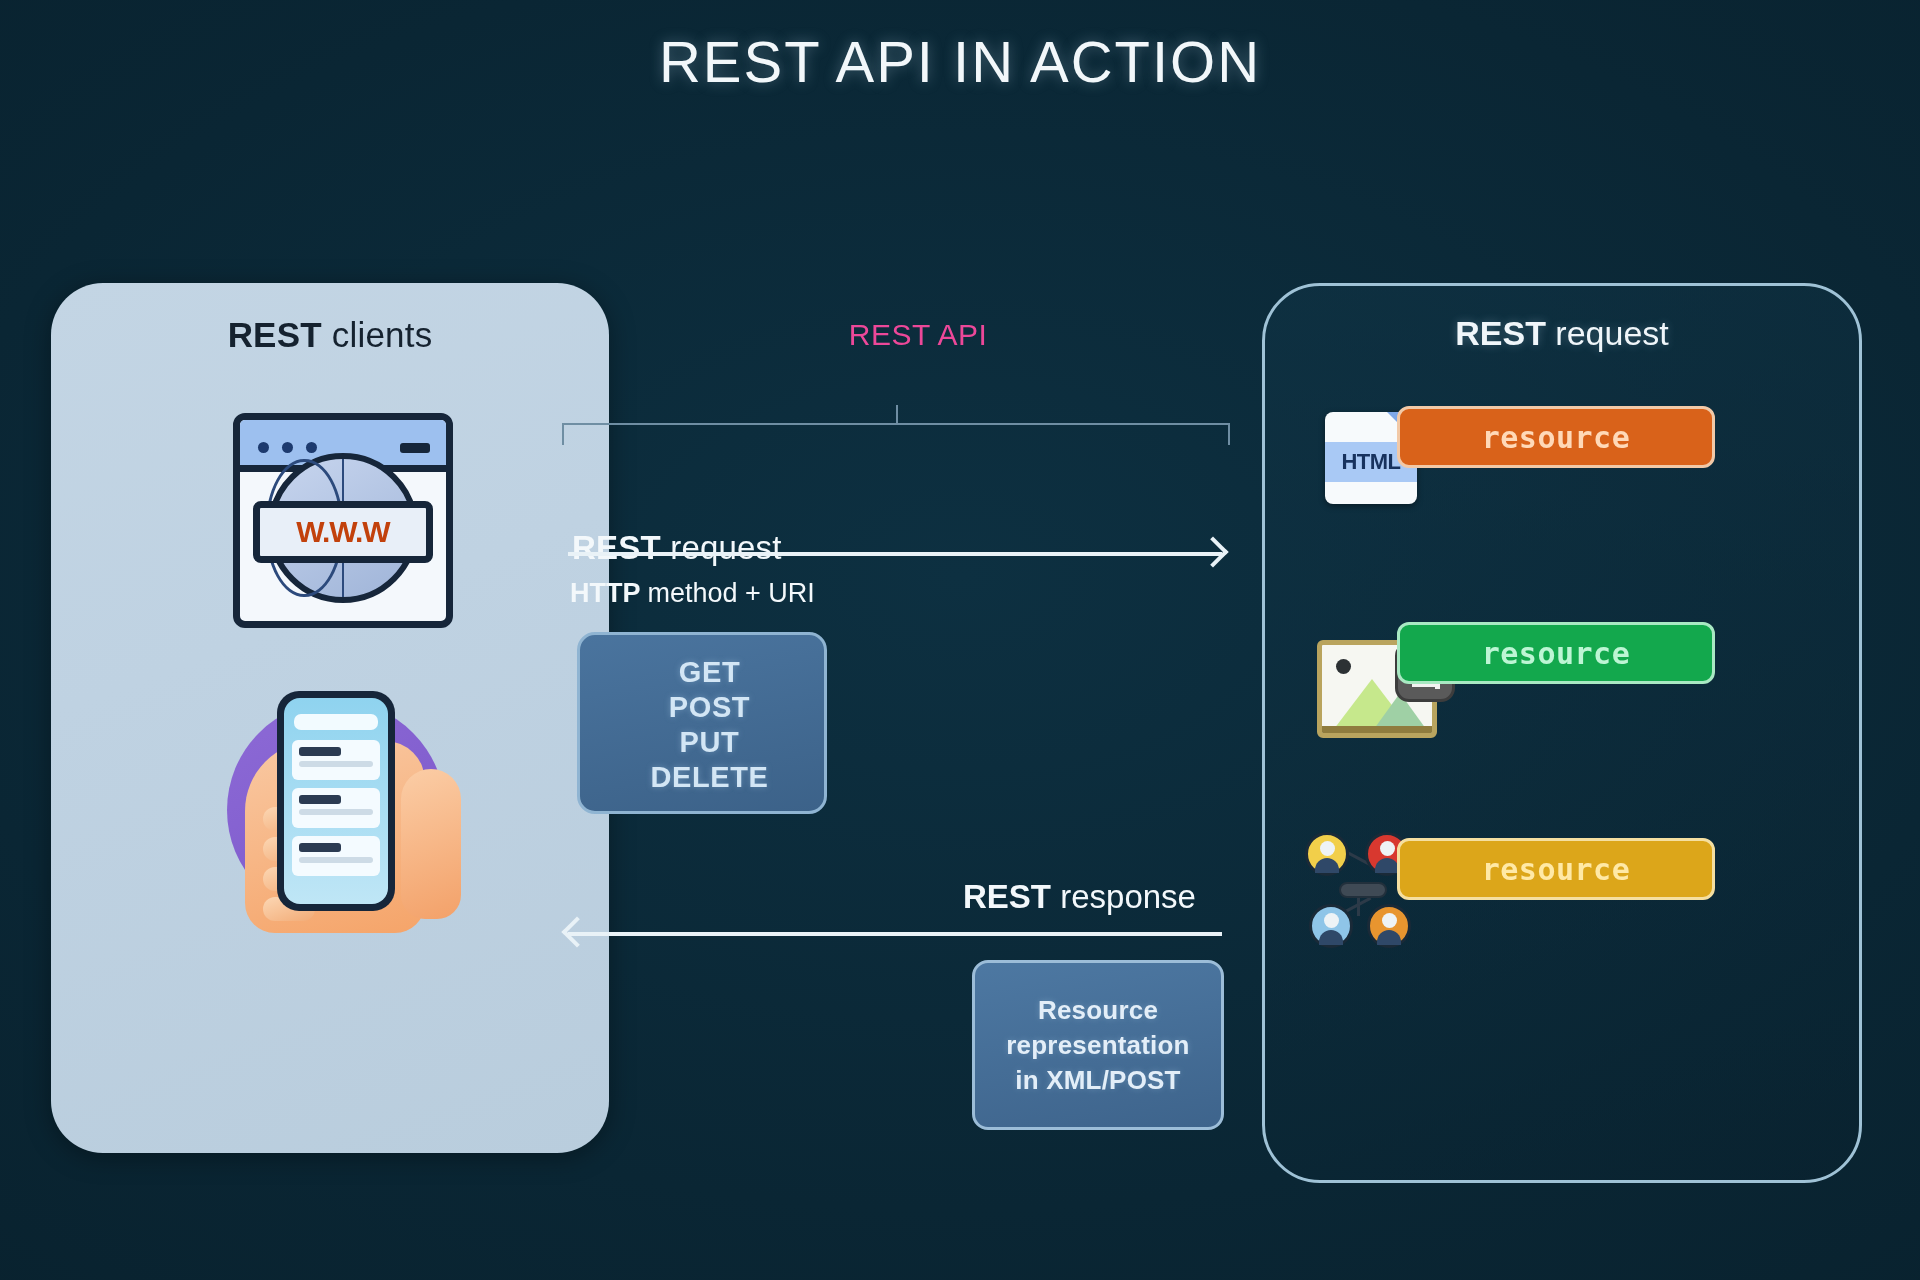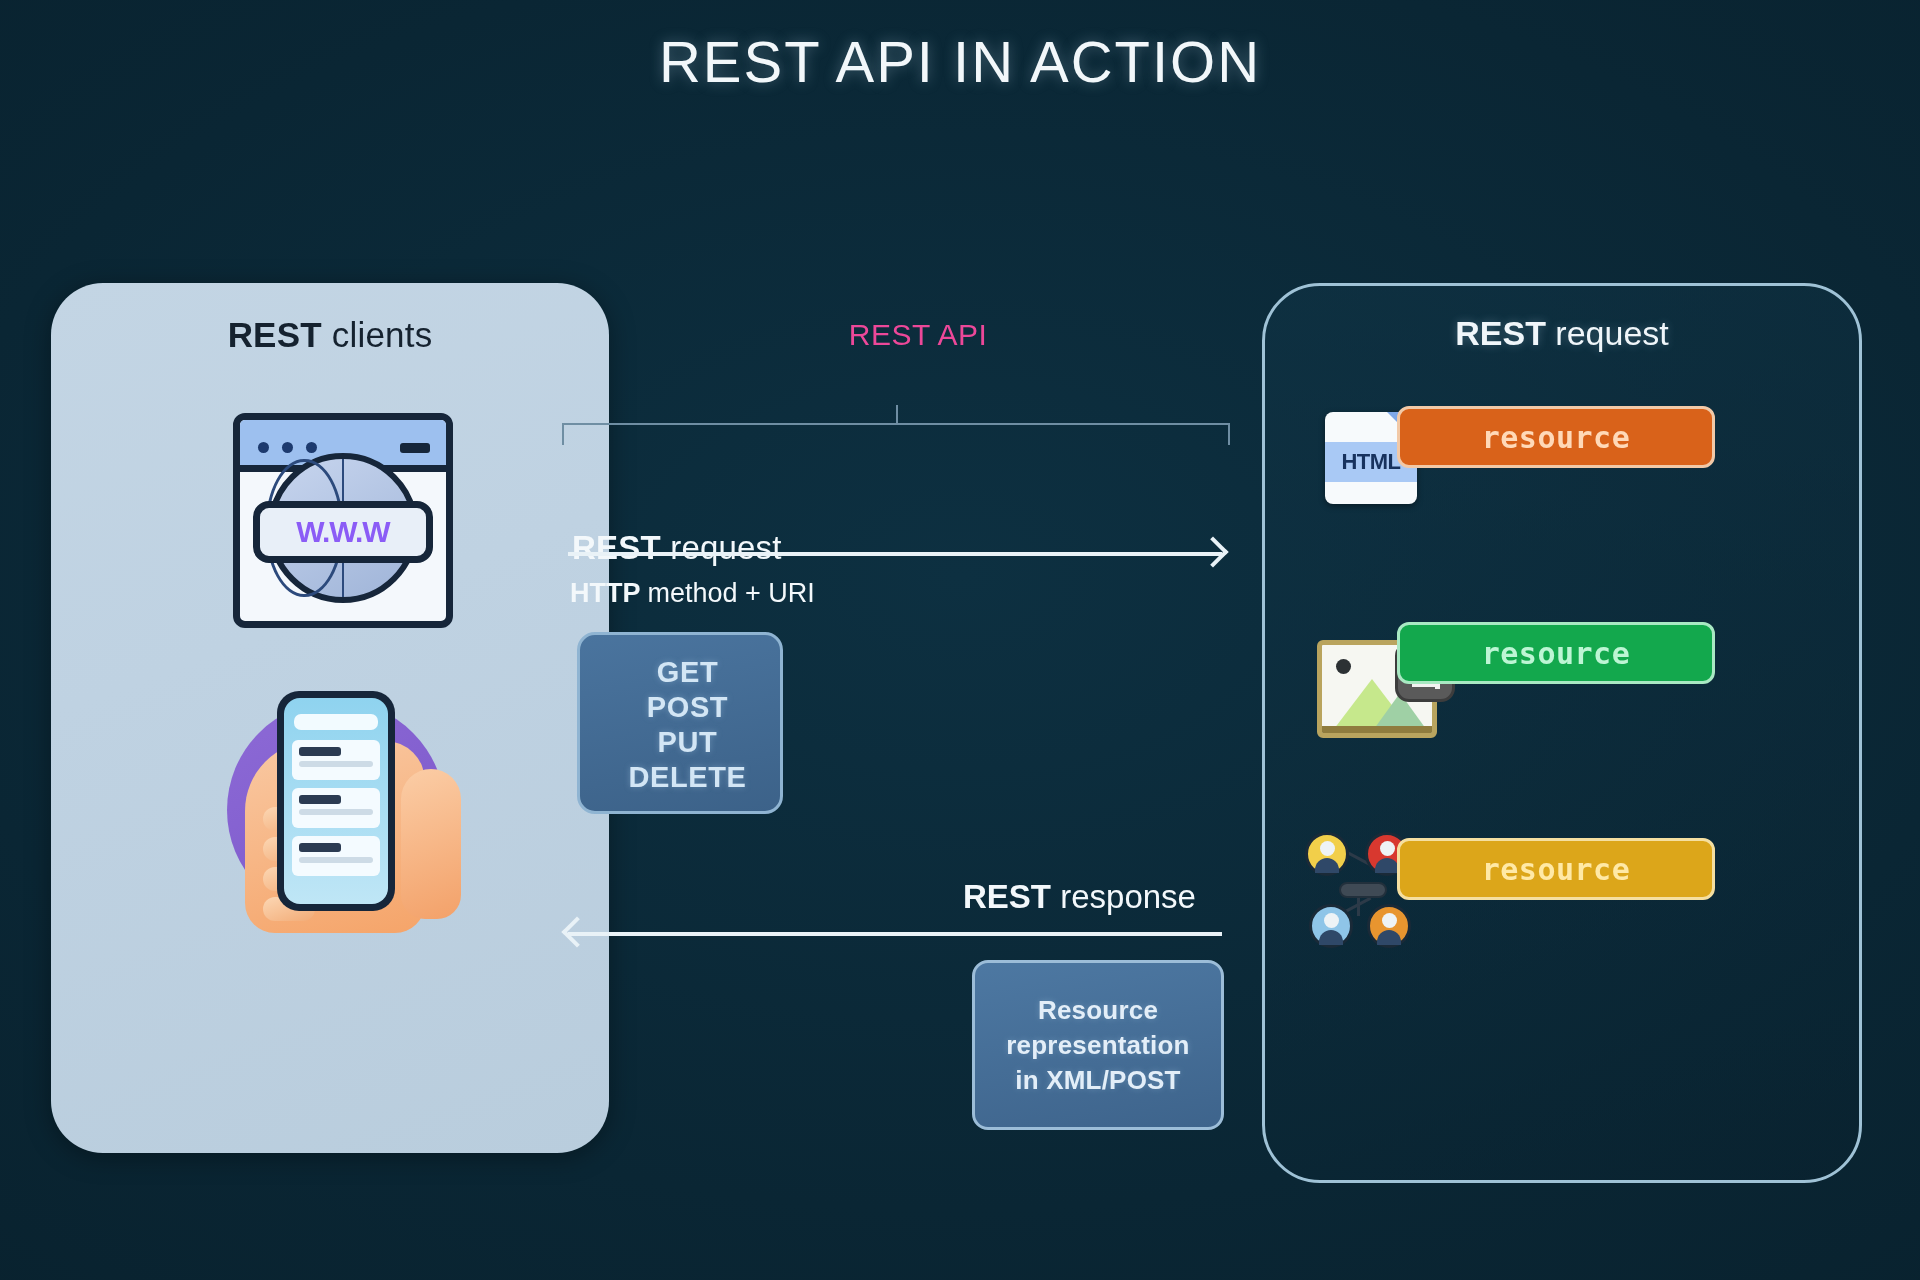--- a/index.html
+++ b/index.html
@@ -57,24 +57,24 @@
     position: absolute; left: 50%; top: 108px; transform: translate(-50%,-50%);
     width: 150px; height: 150px; border-radius: 50%;
     background: linear-gradient(150deg,#c7d5ee,#9fb4d8);
     border: 6px solid #16263a;
   }
   .bw-mer { position: absolute; left: 50%; top: 0; transform: translateX(-50%); width: 2px; height: 100%; background: #2c4a7c; }
   .bw-mer.e1 { width: 56%; left: 22%; border-radius: 50%; height: 100%; background: none; border: 3px solid #2c4a7c; }
   .bw-par { position: absolute; left: 0; width: 100%; height: 3px; background: #2c4a7c; }
   .bw-www {
     position: absolute; left: 50%; top: 112px; transform: translate(-50%,-50%);
-    width: 180px; height: 62px; border: 7px solid #16263a; border-radius: 16px;
+    width: 180px; height: 62px; border: 7px solid #16263a; border-radius: 8px;
     background: #e8eff8;
     display: flex; align-items: center; justify-content: center;
-    font-size: 30px; font-weight: 700; color: #8b5cf6; letter-spacing: -1px;
+    font-size: 30px; font-weight: 700; color: #c2410c; letter-spacing: -1px;
   }
 
   
   .phone-icon { position: absolute; left: 166px; top: 400px; width: 250px; height: 250px; }
   .ph-circle {
     position: absolute; left: 10px; top: 18px; width: 218px; height: 218px; border-radius: 50%;
     background: linear-gradient(150deg,#8d6ad6,#7a57c9);
   }
   .ph-hand {
     position: absolute; left: 28px; top: 58px; width: 180px; height: 192px;
@@ -231,21 +231,21 @@
     border-top: 4px solid #e9f2f7; border-right: 4px solid #e9f2f7;
     transform: rotate(45deg);
   }
   .uri-label {
     position: absolute; left: 570px; top: 578px;
     font-size: 27px; color: #f3f8fb; font-weight: 700;
   }
   .uri-label .thin { font-weight: 400; }
 
   .methods-box {
-    position: absolute; left: 577px; top: 632px; width: 206px; height: 182px;
+    position: absolute; left: 577px; top: 632px; width: 250px; height: 182px;
     background: linear-gradient(170deg,#4a749e,#3c6289);
     border: 3px solid #8fb4d2; border-radius: 18px;
     display: flex; flex-direction: column; align-items: center; justify-content: center;
     gap: 2px; padding-top: 4px; padding-left: 15px;
   }
   .methods-box span {
     font-size: 29px; color: #d3e6f5; font-weight: 700; letter-spacing: .6px;
     text-shadow: 0 0 6px rgba(180,215,240,.35);
   }
 

